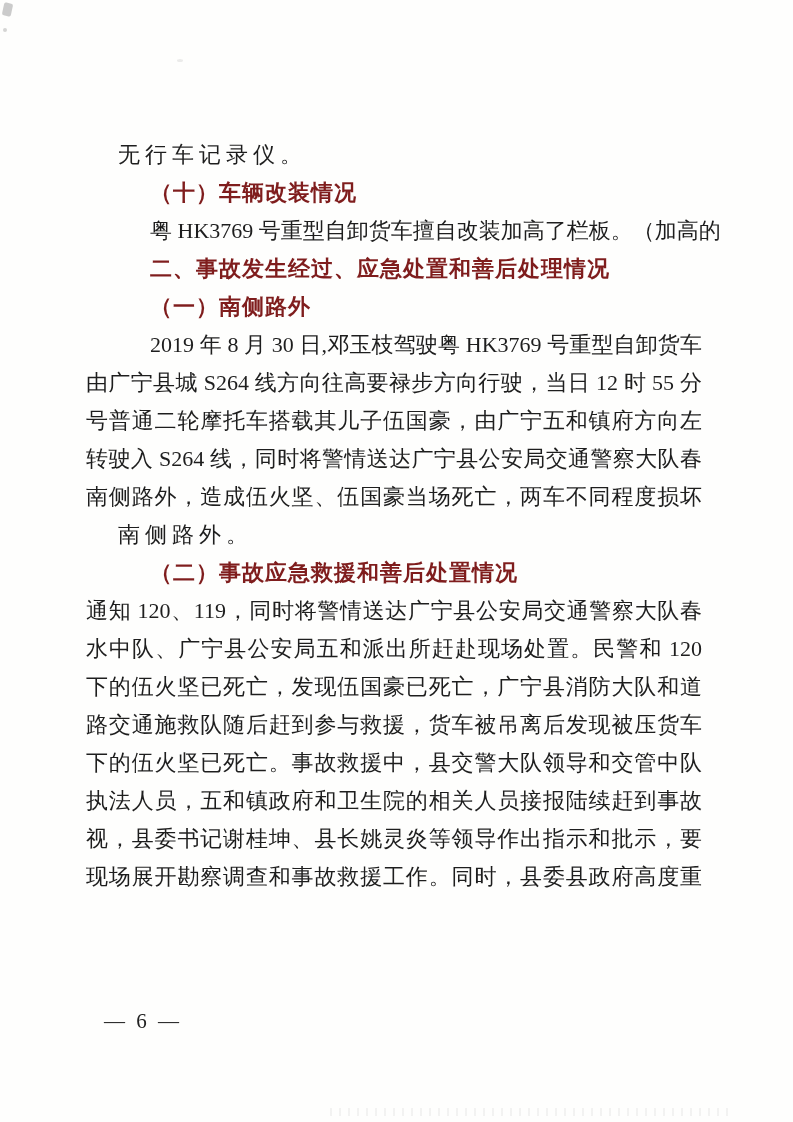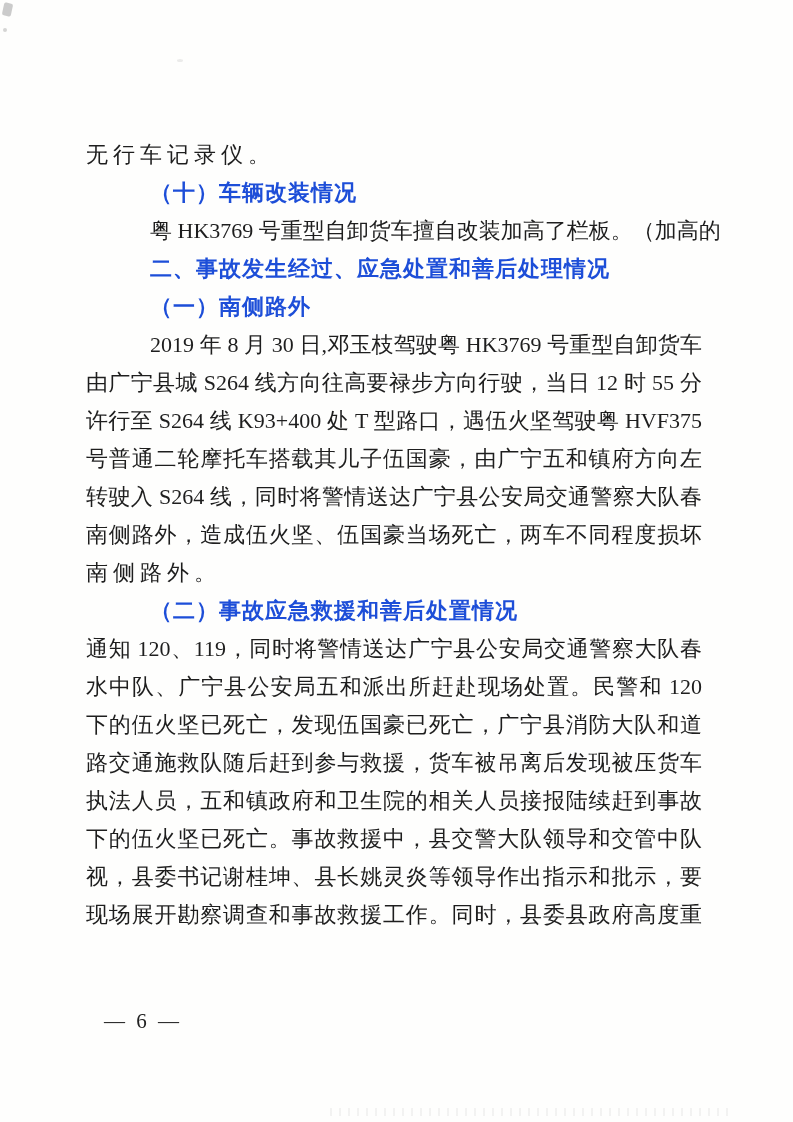--- a/index.html
+++ b/index.html
@@ -64,36 +64,36 @@
 
   .line {
     height: 38px;
     line-height: 38px;
     font-size: 22px;
     white-space: nowrap;
     color: #1e1e1e;
   }
 
   
-  .short { letter-spacing: 5px; }
+  .short { letter-spacing: 5px; margin-left: 32px; }
 
   
   .fill {
     text-align: justify;
     text-align-last: justify;
     letter-spacing: 0;
   }
 
   
   .indent { padding-left: 64px; }
 
   .heading {
     font-family: "Liberation Sans", sans-serif;
     font-weight: 700;
-    color: #1d4ed8;
+    color: #7f1d1d;
     letter-spacing: 1px;
     font-size: 22px;
   }
 
   .page-number {
     position: absolute;
     left: 104px;
     top: 1002px;
     height: 38px;
     line-height: 38px;
@@ -114,31 +114,30 @@
   <div class="noise-bottom"></div>
 
   <div class="content">
     <div class="line short">无行车记录仪。</div>
     <div class="line heading indent">（十）车辆改装情况</div>
     <div class="line fill indent">粤 HK3769 号重型自卸货车擅自改装加高了栏板。（加高的</div>
     <div class="line heading indent">二、事故发生经过、应急处置和善后处理情况</div>
     <div class="line heading indent">（一）南侧路外</div>
     <div class="line fill indent">2019 年 8 月 30 日,邓玉枝驾驶粤 HK3769 号重型自卸货车</div>
     <div class="line fill">由广宁县城 S264 线方向往高要禄步方向行驶，当日 12 时 55 分</div>
-    <div class="line fill">许行至 S264 线 K93+400 处 T 型路口，遇伍火坚驾驶粤 HVF375</div>
     <div class="line fill">号普通二轮摩托车搭载其儿子伍国豪，由广宁五和镇府方向左</div>
     <div class="line fill">转驶入 S264 线，同时将警情送达广宁县公安局交通警察大队春</div>
     <div class="line fill">南侧路外，造成伍火坚、伍国豪当场死亡，两车不同程度损坏</div>
     <div class="line short">南侧路外。</div>
     <div class="line heading indent">（二）事故应急救援和善后处置情况</div>
     <div class="line fill">通知 120、119，同时将警情送达广宁县公安局交通警察大队春</div>
     <div class="line fill">水中队、广宁县公安局五和派出所赶赴现场处置。民警和 120</div>
     <div class="line fill">下的伍火坚已死亡，发现伍国豪已死亡，广宁县消防大队和道</div>
     <div class="line fill">路交通施救队随后赶到参与救援，货车被吊离后发现被压货车</div>
+    <div class="line fill">下的伍火坚已死亡。事故救援中，县交警大队领导和交管中队</div>
     <div class="line fill">执法人员，五和镇政府和卫生院的相关人员接报陆续赶到事故</div>
-    <div class="line fill">下的伍火坚已死亡。事故救援中，县交警大队领导和交管中队</div>
     <div class="line fill">视，县委书记谢桂坤、县长姚灵炎等领导作出指示和批示，要</div>
     <div class="line fill">现场展开勘察调查和事故救援工作。同时，县委县政府高度重</div>
   </div>
 
   <div class="page-number">— 6 —</div>
 
 </div>
 
 </body></html>

